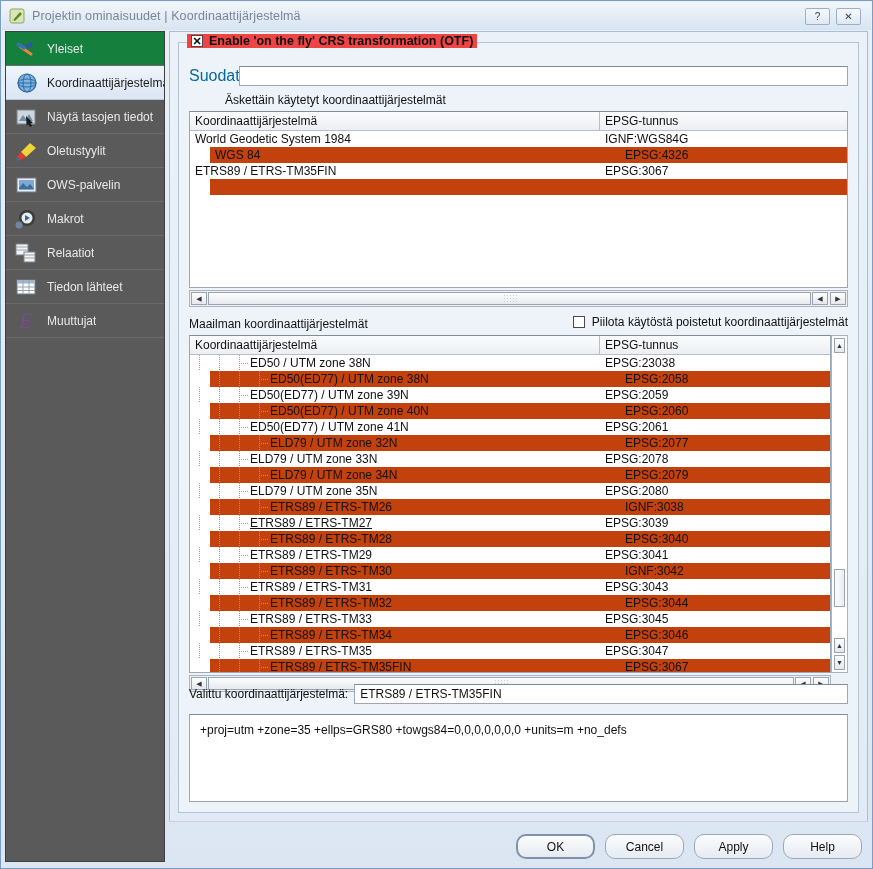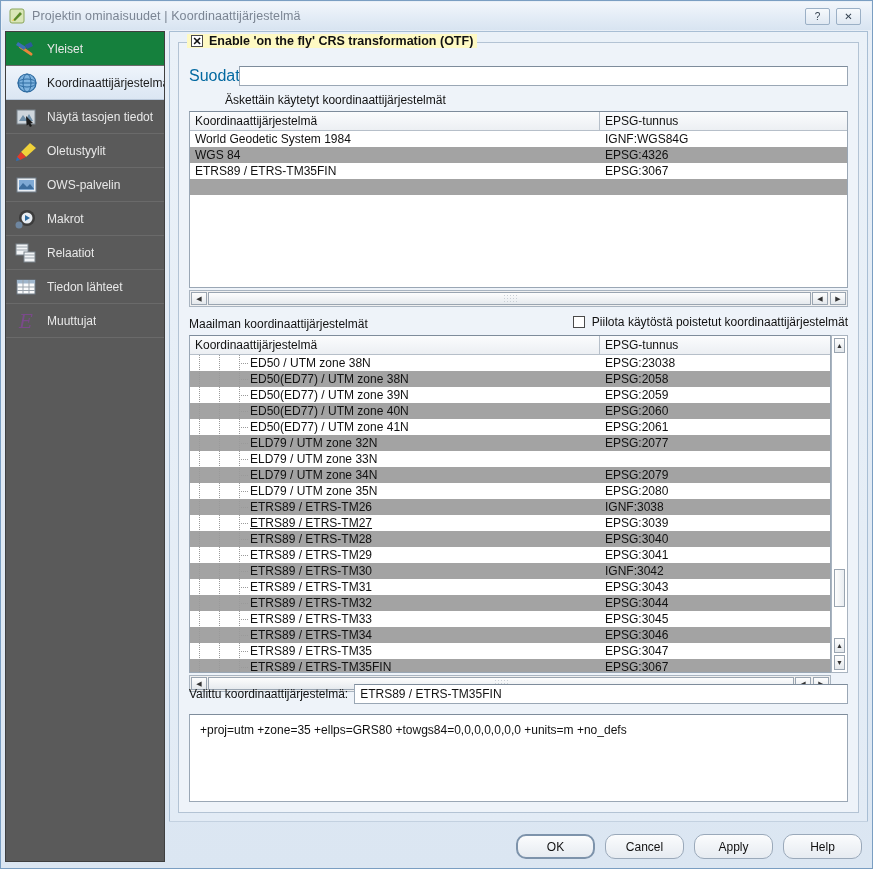--- a/index.html
+++ b/index.html
@@ -58,21 +58,21 @@
     border: 1px solid #a8bed4;
   }
   
   #groupbox {
     position: absolute; left: 8px; top: 10px; right: 8px; bottom: 8px;
     border: 1px solid #b3c3d4;
     background: #eef3f9;
   }
   #otf-legend {
     position: absolute; left: 8px; top: -9px;
-    background: #fef9c3; padding: 0 4px;
+    background: #ef4444; padding: 0 4px;
     display: flex; align-items: center; gap: 6px;
     font-weight: bold; font-size: 12.5px; color: #111;
     white-space: nowrap;
   }
   .cbox {
     width: 12px; height: 12px; background: #fff;
     border: 1px solid #4a4a4a; display: inline-block;
     position: relative; flex: none;
   }
   .cbox.checked::after {
@@ -98,21 +98,21 @@
     position: absolute; background: #fff;
     border: 1px solid #9aa7b5; border-top-color: #7e8c9b;
     overflow: hidden;
   }
   .thead { display: flex; height: 19px; background: linear-gradient(to bottom,#fbfcfd,#eceff3);
            border-bottom: 1px solid #b6bfc9; }
   .th { font-size: 12px; color: #111; padding: 2px 0 0 5px;
         border-right: 1px solid #b6bfc9; overflow: hidden; white-space: nowrap; }
   .tbody { position: absolute; left:0; right:0; top:19px; bottom:0; overflow: hidden; }
   .trow { display: flex; height: 16px; align-items: center; font-size: 12px; color: #111; }
-  .trow.alt { background: #a3a3a3; }
+  .trow.alt { background: #c2410c; margin-left: 20px; }
   .c-name { padding-left: 5px; white-space: nowrap; overflow: hidden; }
   .c-code { white-space: nowrap; overflow: hidden; padding-left: 5px; }
   
   .tree-pad { width: 60px; flex: none; position: relative; height: 16px; }
   .tree-pad i {
     position: absolute; top: 0; bottom: 0; width: 1px;
     background-image: linear-gradient(to bottom,#9a9a9a 50%, transparent 50%);
     background-size: 1px 2px;
   }
   .tree-pad b {
@@ -428,20 +428,21 @@
               <div class="c-code" style="flex: 1 1 0%;">EPSG:2077</div>
             </div>
             <div class="trow">
               <span class="tree-pad">
                 <i style="left: 9px;"></i>
                 <i style="left: 29px;"></i>
                 <i style="left: 49px;"></i>
                 <b></b>
               </span>
               <div class="c-name" style="width: 350px; padding-left: 0px;">ELD79 / UTM zone 33N</div>
+              <div class="c-code" style="flex: 1 1 0%;">EPSG:2078</div>
             </div>
             <div class="trow alt">
               <span class="tree-pad">
                 <i style="left: 9px;"></i>
                 <i style="left: 29px;"></i>
                 <i style="left: 49px;"></i>
                 <b></b>
               </span>
               <div class="c-name" style="width: 350px; padding-left: 0px;">ELD79 / UTM zone 34N</div>
               <div class="c-code" style="flex: 1 1 0%;">EPSG:2079</div>

